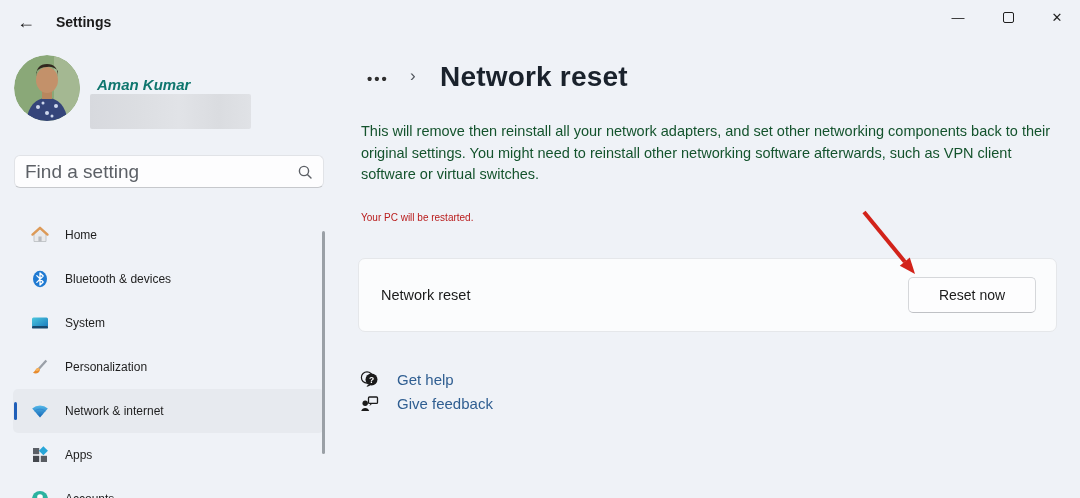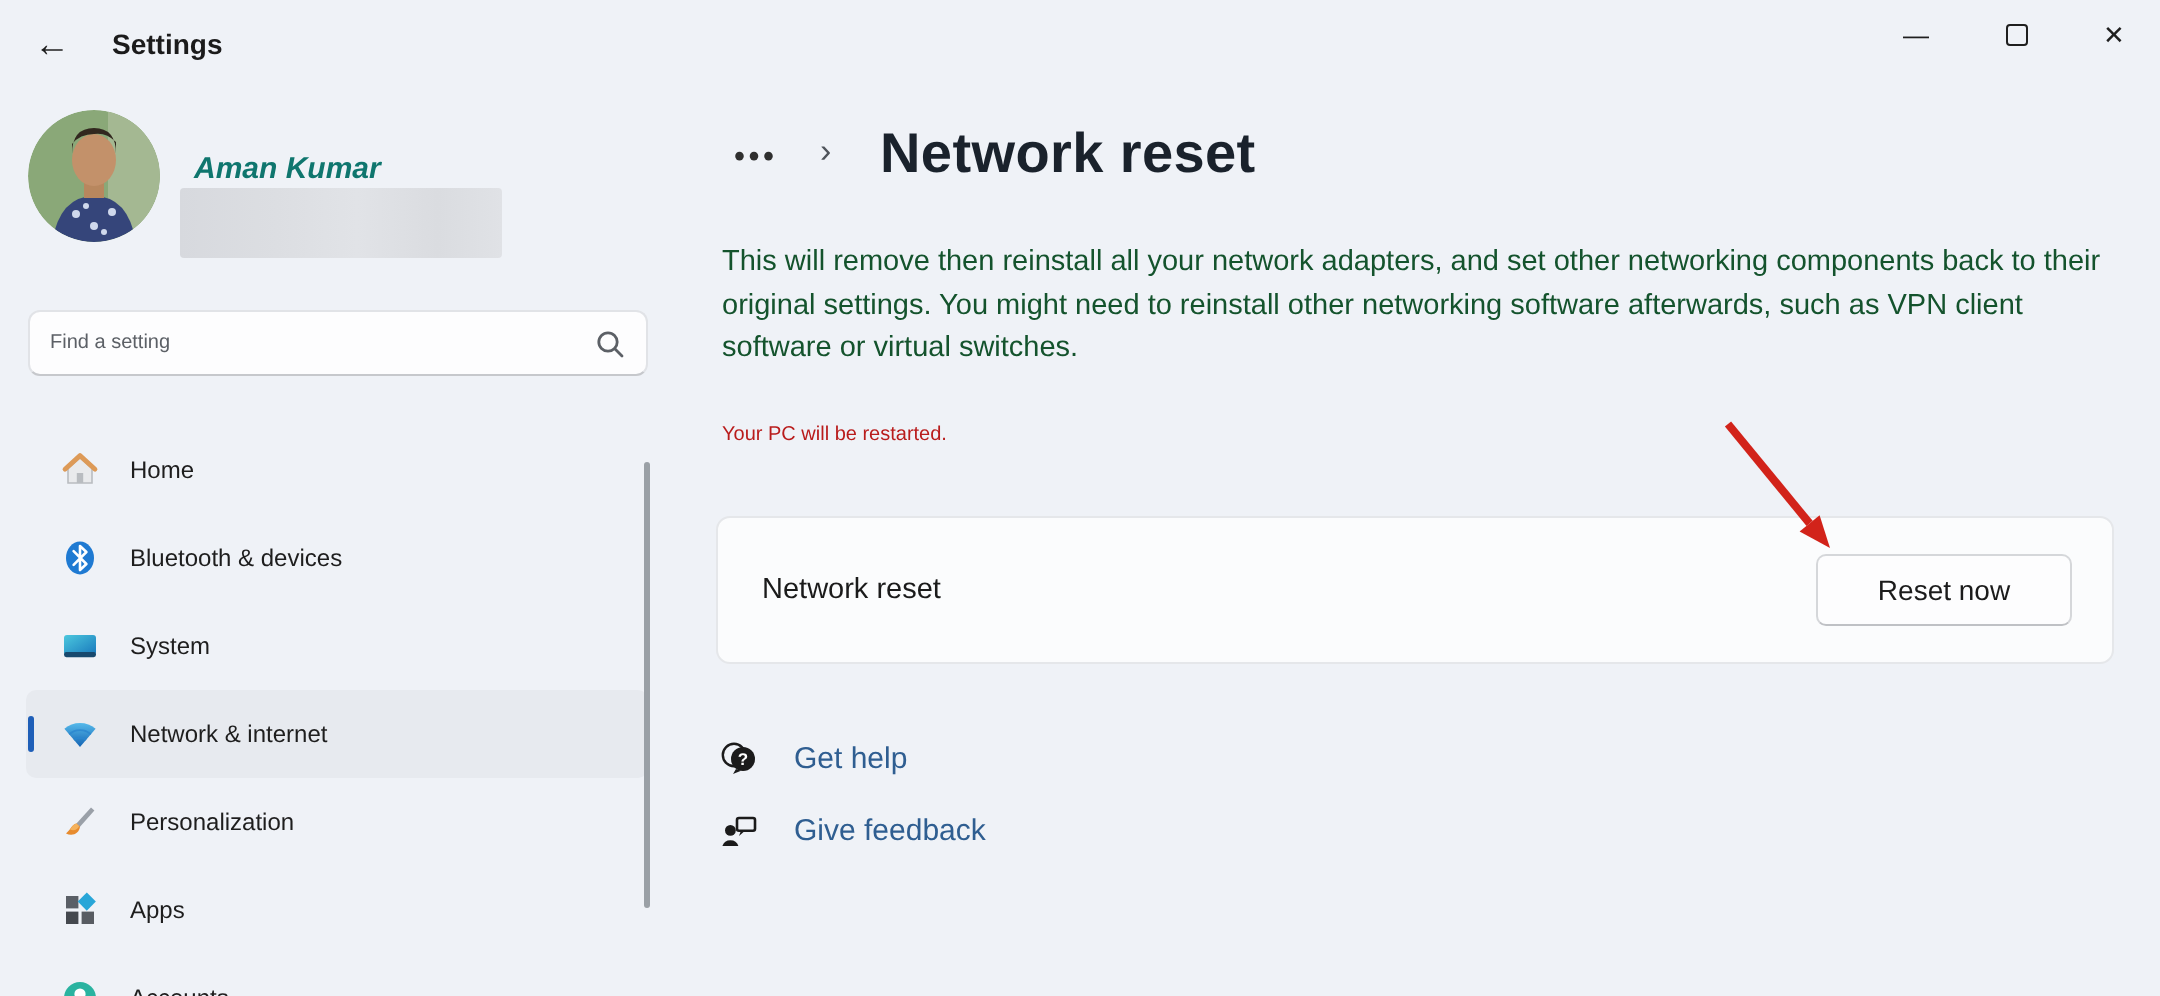--- a/index.html
+++ b/index.html
@@ -44,21 +44,21 @@
     background:linear-gradient(90deg,#d7d9de 0%,#dcdee2 30%,#e1e3e7 55%,#dadce0 80%,#e0e2e6 100%);
     border-radius:2px;
   }
   .search-box {
     position:absolute; left:14px; top:155px; width:310px; height:33px;
     background:#fdfdfe; border:1px solid #e1e3e7; border-bottom-color:#c6c8cc;
     border-radius:6px; display:flex; align-items:center; padding:0 10px;
   }
   .search-box input {
     flex:1; border:none; outline:none; background:transparent;
-    font-family:"Liberation Sans", sans-serif; font-size:10px; color:#1b1b1b;
+    font-family:"Liberation Sans", sans-serif; font-size:19px; color:#1b1b1b;
   }
   .search-box input::placeholder { color:#5c6066; opacity:1; }
 
   .nav { position:absolute; left:13px; top:213px; width:311px; }
   .nav-item {
     position:relative; height:44px; display:flex; align-items:center;
     padding-left:17px; border-radius:5px; cursor:pointer;
   }
   .nav-item.selected { background:#e7eaef; }
   .nav-item.selected::before {
@@ -106,21 +106,21 @@
     border:1px solid #d5d7da; border-bottom-color:#bfc1c5; border-radius:5px;
     font-family:"Liberation Sans", sans-serif; font-size:14px; color:#1b1b1b;
     cursor:pointer;
   }
   .help-link {
     position:absolute; left:360px; display:flex; align-items:center; gap:18px;
     cursor:pointer; text-decoration:none;
   }
   .help-link .link-label { font-size:15px; color:#2f5e91; }
   .link-gethelp { top:370px; }
-  .link-feedback { top:406px;justify-content:flex-end; }
+  .link-feedback { top:394px;justify-content:flex-end; }
   .red-arrow { position:absolute; left:852px; top:206px; pointer-events:none; }
 </style>
 </head>
 <body>
 
 <div id="app">
 
   <div class="back-btn">
     <span>←</span>
   </div>
@@ -194,45 +194,45 @@
           <stop offset="0" stop-color="#4cc8de"></stop>
               <stop offset="1" stop-color="#1878bc"></stop>
             </linearGradient>
           </defs>
         <rect x="2" y="4.5" width="16" height="10" rx="1.5" fill="url(#sysg)"></rect>
         <rect x="2" y="13" width="16" height="2.6" rx="1.2" fill="#17496e"></rect>
       </svg>
       <span class="nav-label">System</span>
     </div>
 
+    <div class="nav-item">
+      <svg class="nav-icon" viewBox="0 0 20 20">
+        <path d="M8 11 L15.5 2.8 L17.2 4.3 L9.8 12.6" fill="#9aa0a8"></path>
+        <path d="M8.2 10.8 C5.8 11.4 5.6 13.6 3 15.8 C6.4 17.4 9.6 15.6 10 12.4 Z" fill="#e78b2e"></path>
+        <path d="M8.2 10.8 C6.8 11.2 6.2 12.2 5 13.8 C7 14.6 9 13.8 9.6 12 Z" fill="#f5b25c"></path>
+      </svg>
+      <span class="nav-label">Personalization</span>
+    </div>
+
     <div class="nav-item selected">
       <svg class="nav-icon" viewBox="0 0 20 20">
         <defs>
             <linearGradient id="wifig" x1="0" y1="0" x2="0" y2="1">
           <stop offset="0" stop-color="#55b9ea"></stop>
               <stop offset="1" stop-color="#1565b4"></stop>
             </linearGradient>
           </defs>
         <path d="M10 16.5 L2.2 7.4 A12 12 0 0 1 17.8 7.4 Z" fill="url(#wifig)"></path>
         <path d="M4.6 10.2 a8 8 0 0 1 10.8 0 M7 13 a4.6 4.6 0 0 1 6 0" fill="none" stroke="#2b86ce" stroke-width="0.9" opacity="0.8"></path>
       </svg>
       <span class="nav-label">Network &amp; internet</span>
     </div>
 
     <div class="nav-item">
       <svg class="nav-icon" viewBox="0 0 20 20">
-        <path d="M8 11 L15.5 2.8 L17.2 4.3 L9.8 12.6" fill="#9aa0a8"></path>
-        <path d="M8.2 10.8 C5.8 11.4 5.6 13.6 3 15.8 C6.4 17.4 9.6 15.6 10 12.4 Z" fill="#e78b2e"></path>
-        <path d="M8.2 10.8 C6.8 11.2 6.2 12.2 5 13.8 C7 14.6 9 13.8 9.6 12 Z" fill="#f5b25c"></path>
-      </svg>
-      <span class="nav-label">Personalization</span>
-    </div>
-
-    <div class="nav-item">
-      <svg class="nav-icon" viewBox="0 0 20 20">
         <rect x="3" y="3" width="6.2" height="6.2" fill="#5a5f66"></rect>
         <rect x="3" y="10.8" width="6.2" height="6.2" fill="#44484e"></rect>
         <rect x="10.8" y="10.8" width="6.2" height="6.2" fill="#585c62"></rect>
         <rect x="10.2" y="2.6" width="6.4" height="6.4" fill="#28a6d8" transform="rotate(45 13.4 5.8)"></rect>
       </svg>
       <span class="nav-label">Apps</span>
     </div>
 
     <div class="nav-item">
       <svg class="nav-icon" viewBox="0 0 20 20">

